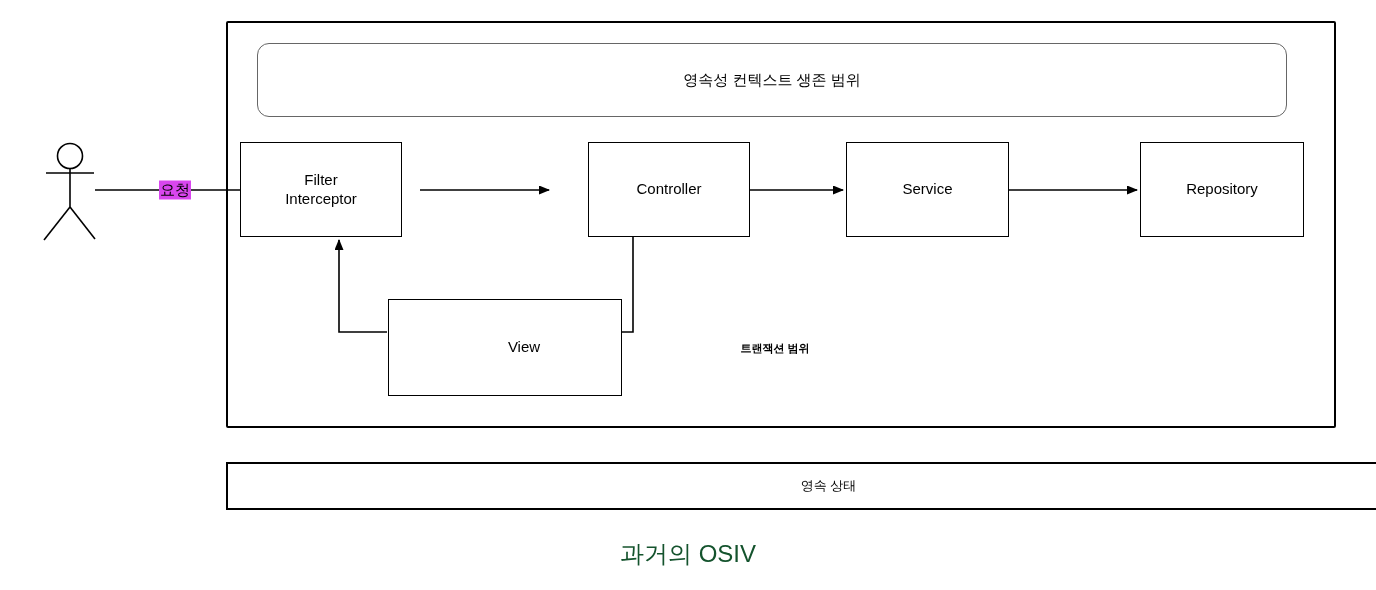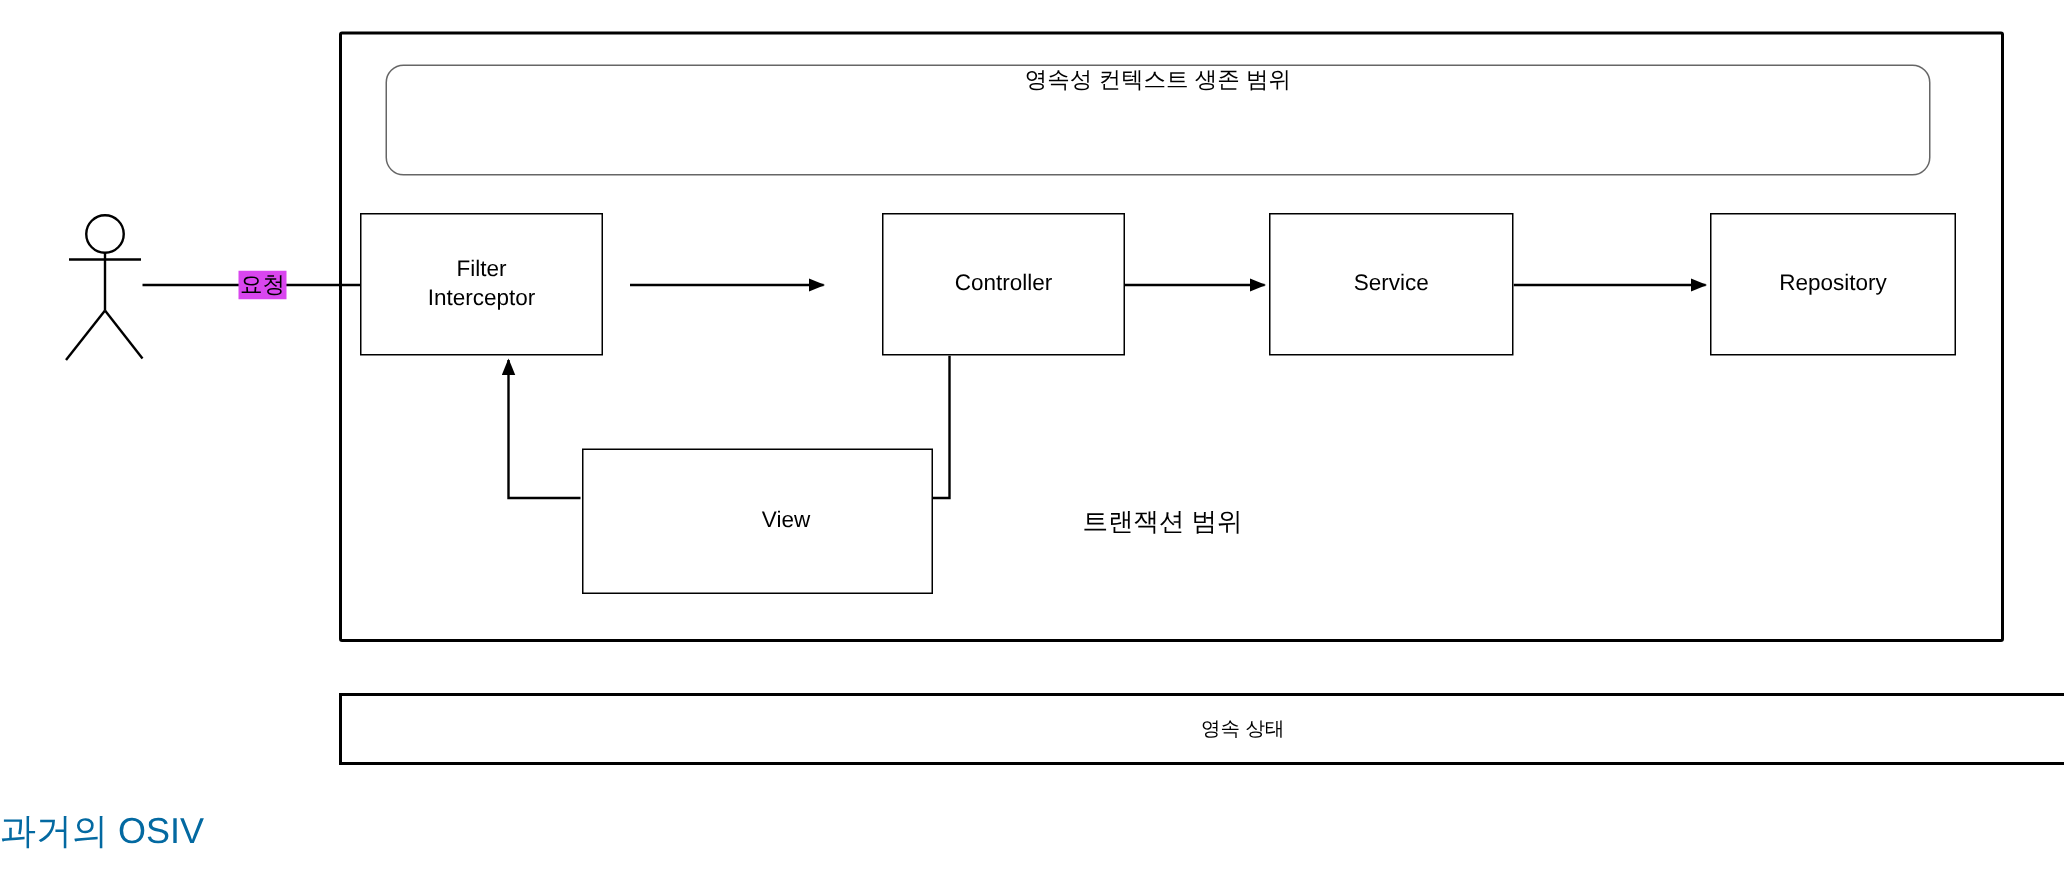--- a/index.html
+++ b/index.html
@@ -30,20 +30,21 @@
     border-radius: 2px;
   }
   .scope-rounded {
     position: absolute;
     left: 257px; top: 43px;
     width: 1028px; height: 72px;
     border: 1.5px solid #666666;
     border-radius: 12px;
     background: #ffffff;
     display: flex;
+    align-items: center;
     justify-content: center;
     font-size: 15px;
     color: #000000;
   }
   .node-box {
     position: absolute;
     border: 1.5px solid #000000;
     background: #ffffff;
     display: flex;
     align-items: center;
@@ -65,45 +66,45 @@
     transform: translate(-50%, -50%);
     background: #d946ef;
     padding: 0 1px;
     font-size: 15px;
     color: #000000;
   }
   .transaction-label {
     position: absolute;
     left: 775px; top: 348px;
     transform: translate(-50%, -50%);
-    font-size: 17px;
-    font-weight: normal;
+    font-size: 11px;
+    font-weight: bold;
     color: #000000;
     white-space: nowrap;
   }
   .persistent-state-box {
     position: absolute;
     left: 226px; top: 462px;
     width: 1105px; height: 44px;
     border: 2px solid #000000;
     background: #ffffff;
     display: flex;
     align-items: center;
     justify-content: center;
     font-size: 13px;
     color: #000000;
     padding-left: 48px;
   }
   .caption {
     position: absolute;
     left: 0; top: 538px;
     width: 1376px;
-    text-align: left;
+    text-align: center;
     font-size: 24px;
-    color: #0369a1;
+    color: #14532d;
   }
 </style>
 </head>
 <body>
 
 <div class="canvas">
 
   <svg class="lines" viewBox="0 0 1376 590" xmlns="http://www.w3.org/2000/svg">
     <defs>
       <marker id="arrow" markerUnits="userSpaceOnUse" markerWidth="12" markerHeight="10" refX="10" refY="4.5" orient="auto">

